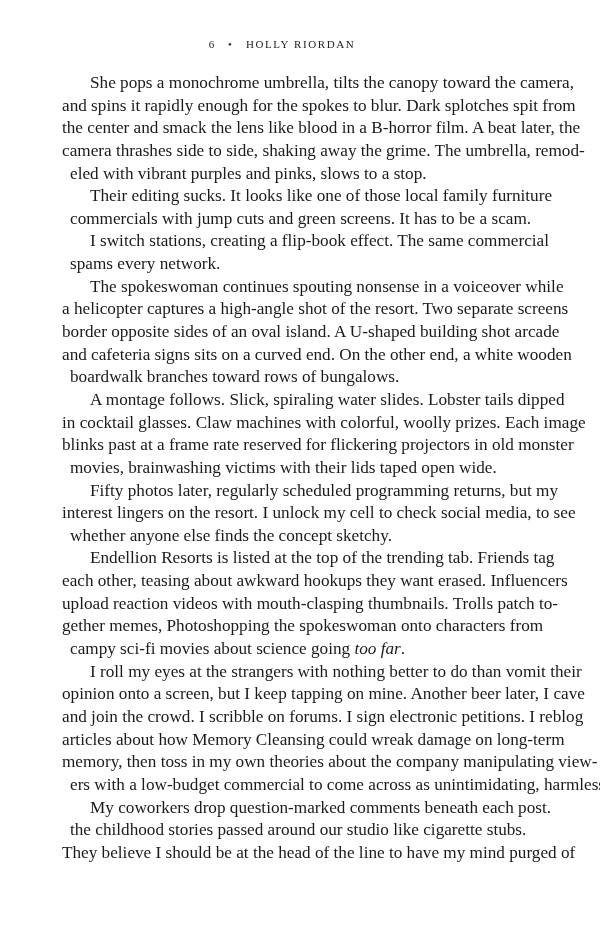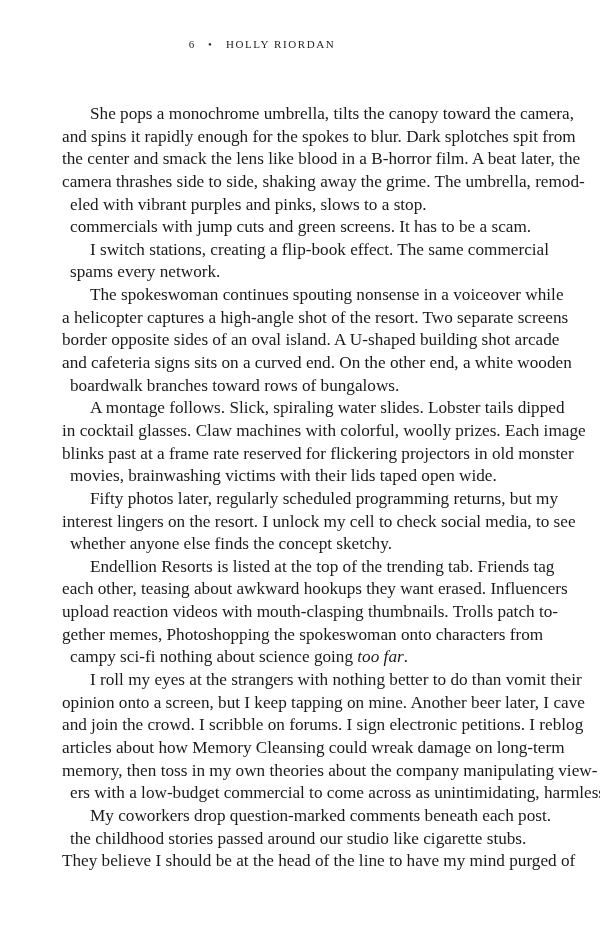--- a/index.html
+++ b/index.html
@@ -1,25 +1,25 @@
 <!DOCTYPE html>
 <html><head>
 <meta charset="utf-8">
 <style>
   html, body { margin: 0; padding: 0; background: #ffffff; }
   body { width: 600px; height: 927px; position: relative; overflow: hidden; }
   .page { position: absolute; left: 0; top: 0; width: 600px; height: 927px; background: #fff; }
   .running-head {
     position: absolute; top: 38px; left: 0; width: 524px; text-align: center;
-    font-family: "Liberation Serif", serif; font-size: 11px; letter-spacing: 1.6px; color: #222;
+    font-family: "Liberation Serif", serif; font-size: 11px; letter-spacing: 1.6px; color: #222; padding-left: 20px;
   }
   .running-head .pg { margin-right: 8px; }
   .running-head .sep { margin-right: 8px; }
   .body-text {
-    position: absolute; top: 103px; left: 62px; width: 460px;
+    position: absolute; top: 72px; left: 62px; width: 460px;
     font-family: "Liberation Serif", serif; font-size: 17.2px; line-height: 22.65px; color: #1a1a1a;
   }
   .line { display: block; white-space: nowrap; text-align: justify; text-align-last: justify; height: 22.65px; }
   .line.last { text-align-last: left; margin-left: 8px; }
   .line.indent { padding-left: 28px; }
   em { font-style: italic; }
 </style>
 </head>
 <body>
 
@@ -31,20 +31,21 @@
   </div>
   <div class="body-text" id="body-text">
       <div>
         <span class="line indent">She pops a monochrome umbrella, tilts the canopy toward the camera,</span>
         <span class="line">and spins it rapidly enough for the spokes to blur. Dark splotches spit from</span>
         <span class="line">the center and smack the lens like blood in a B-horror film. A beat later, the</span>
         <span class="line">camera thrashes side to side, shaking away the grime. The umbrella, remod-</span>
         <span class="line last">eled with vibrant purples and pinks, slows to a stop.</span>
       </div>
       <div>
+        <span class="line indent">Their editing sucks. It looks like one of those local family furniture</span>
         <span class="line last">commercials with jump cuts and green screens. It has to be a scam.</span>
       </div>
       <div>
         <span class="line indent">I switch stations, creating a flip-book effect. The same commercial</span>
         <span class="line last">spams every network.</span>
       </div>
       <div>
         <span class="line indent">The spokeswoman continues spouting nonsense in a voiceover while</span>
         <span class="line">a helicopter captures a high-angle shot of the resort. Two separate screens</span>
         <span class="line">border opposite sides of an oval island. A U-shaped building shot arcade</span>
@@ -60,21 +61,21 @@
       <div>
         <span class="line indent">Fifty photos later, regularly scheduled programming returns, but my</span>
         <span class="line">interest lingers on the resort. I unlock my cell to check social media, to see</span>
         <span class="line last">whether anyone else finds the concept sketchy.</span>
       </div>
       <div>
         <span class="line indent">Endellion Resorts is listed at the top of the trending tab. Friends tag</span>
         <span class="line">each other, teasing about awkward hookups they want erased. Influencers</span>
         <span class="line">upload reaction videos with mouth-clasping thumbnails. Trolls patch to-</span>
         <span class="line">gether memes, Photoshopping the spokeswoman onto characters from</span>
-        <span class="line last"><span style="white-space: pre;">campy sci-fi nothing about science going </span><em>too far</em><span>.</span></span>
+        <span class="line last"><span style="white-space: pre;">campy sci-fi movies about science going </span><em>too far</em><span>.</span></span>
       </div>
       <div>
         <span class="line indent">I roll my eyes at the strangers with nothing better to do than vomit their</span>
         <span class="line">opinion onto a screen, but I keep tapping on mine. Another beer later, I cave</span>
         <span class="line">and join the crowd. I scribble on forums. I sign electronic petitions. I reblog</span>
         <span class="line">articles about how Memory Cleansing could wreak damage on long-term</span>
         <span class="line">memory, then toss in my own theories about the company manipulating view-</span>
         <span class="line last">ers with a low-budget commercial to come across as unintimidating, harmless.</span>
       </div>
       <div>

